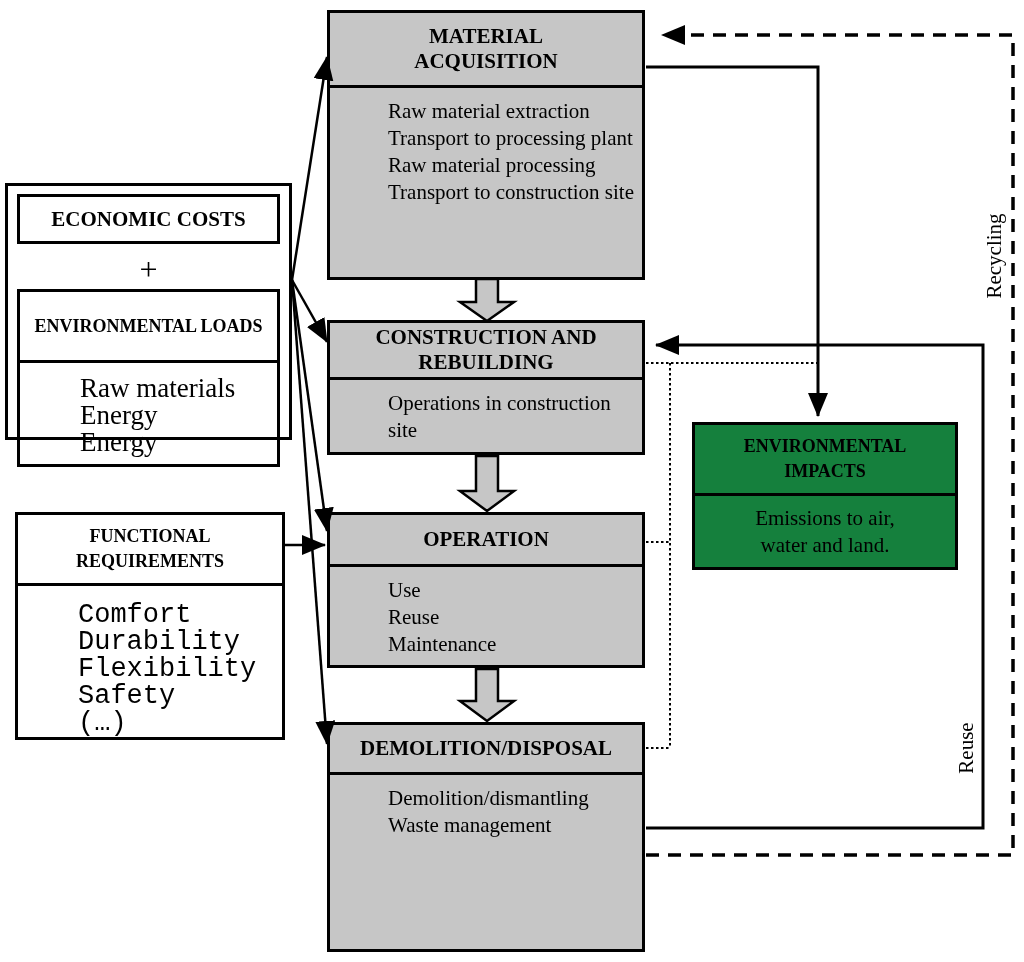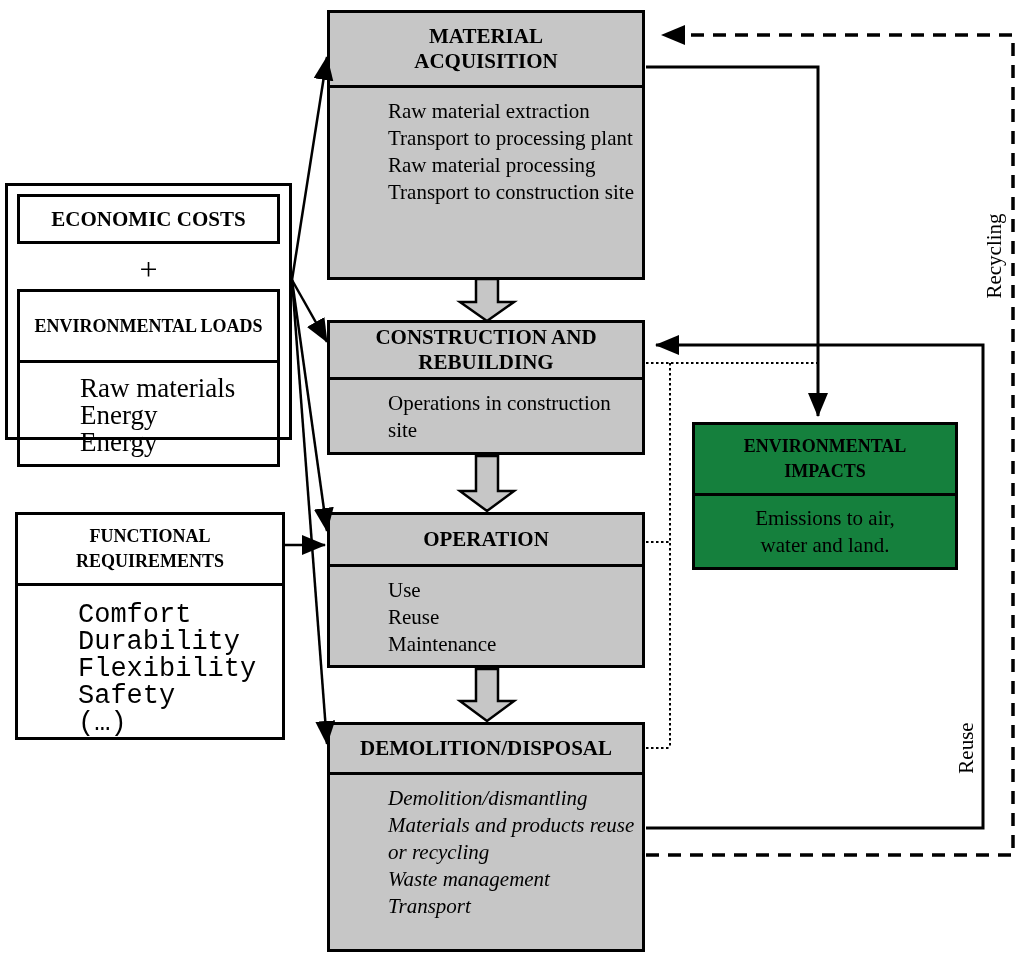--- a/index.html
+++ b/index.html
@@ -10,21 +10,21 @@
   .box{position:absolute;box-sizing:border-box;border:3px solid #000;}
   .stage{background:#c6c6c6;left:327px;width:318px;}
   .hdr{display:flex;align-items:center;justify-content:center;text-align:center;
        font-weight:bold;font-size:21px;line-height:25px;border-bottom:3px solid #000;}
   .hdr span{display:inline-block;}
   #stage-ma .hdr{height:72px;} #stage-ma .hdr span{max-width:230px;}
   #stage-cr .hdr{height:54px;justify-content:center;} #stage-cr .hdr span{max-width:252px;}
   #stage-op .hdr{height:49px;} #stage-op .hdr span{white-space:nowrap;}
   #stage-dd .hdr{height:47px;} #stage-dd .hdr span{white-space:nowrap;}
   .body{padding:10px 6px 0 58px;font-size:21px;line-height:27px;}
-  #stage-dd .body{font-style:italic;}
+  #stage-dd .body{}
   .white{background:#fff;}
   
   #panel{left:5px;top:135px;width:287px;height:257px;background:#fff;margin-top:48px;}
   #econ{position:absolute;left:9px;top:8px;width:263px;height:50px;border:3px solid #000;
         display:flex;align-items:center;justify-content:center;font-weight:bold;font-size:21px;box-sizing:border-box;}
   #plus{position:absolute;left:0;top:198px;width:100%;height:42px;text-align:center;
         font-size:32px;line-height:42px;}
   #plus{top:63px;height:40px;line-height:40px;}
   #loads{position:absolute;left:9px;top:103px;width:263px;height:178px;border:3px solid #000;box-sizing:border-box;}
   .sub-hdr{display:flex;align-items:center;justify-content:center;text-align:center;
@@ -110,23 +110,21 @@
       <div>Maintenance</div>
     </div>
   </div>
 
   <div class="box stage" id="stage-dd" style="top:722px;height:230px;">
     <div class="hdr">
       <span>DEMOLITION/DISPOSAL</span>
     </div>
     <div class="body">
       <div>Demolition/dismantling</div>
-      <div>Materials and products reuse or recycling</div>
       <div>Waste management</div>
-      <div>Transport</div>
     </div>
   </div>
 
   <div class="box white" id="ei">
     <div class="sub-hdr">
       <span style="max-width:230px;">ENVIRONMENTAL IMPACTS</span>
     </div>
     <div class="ei-body">
       <span style="display:inline-block;max-width:190px;">Emissions to air, water and land.</span>
     </div>

